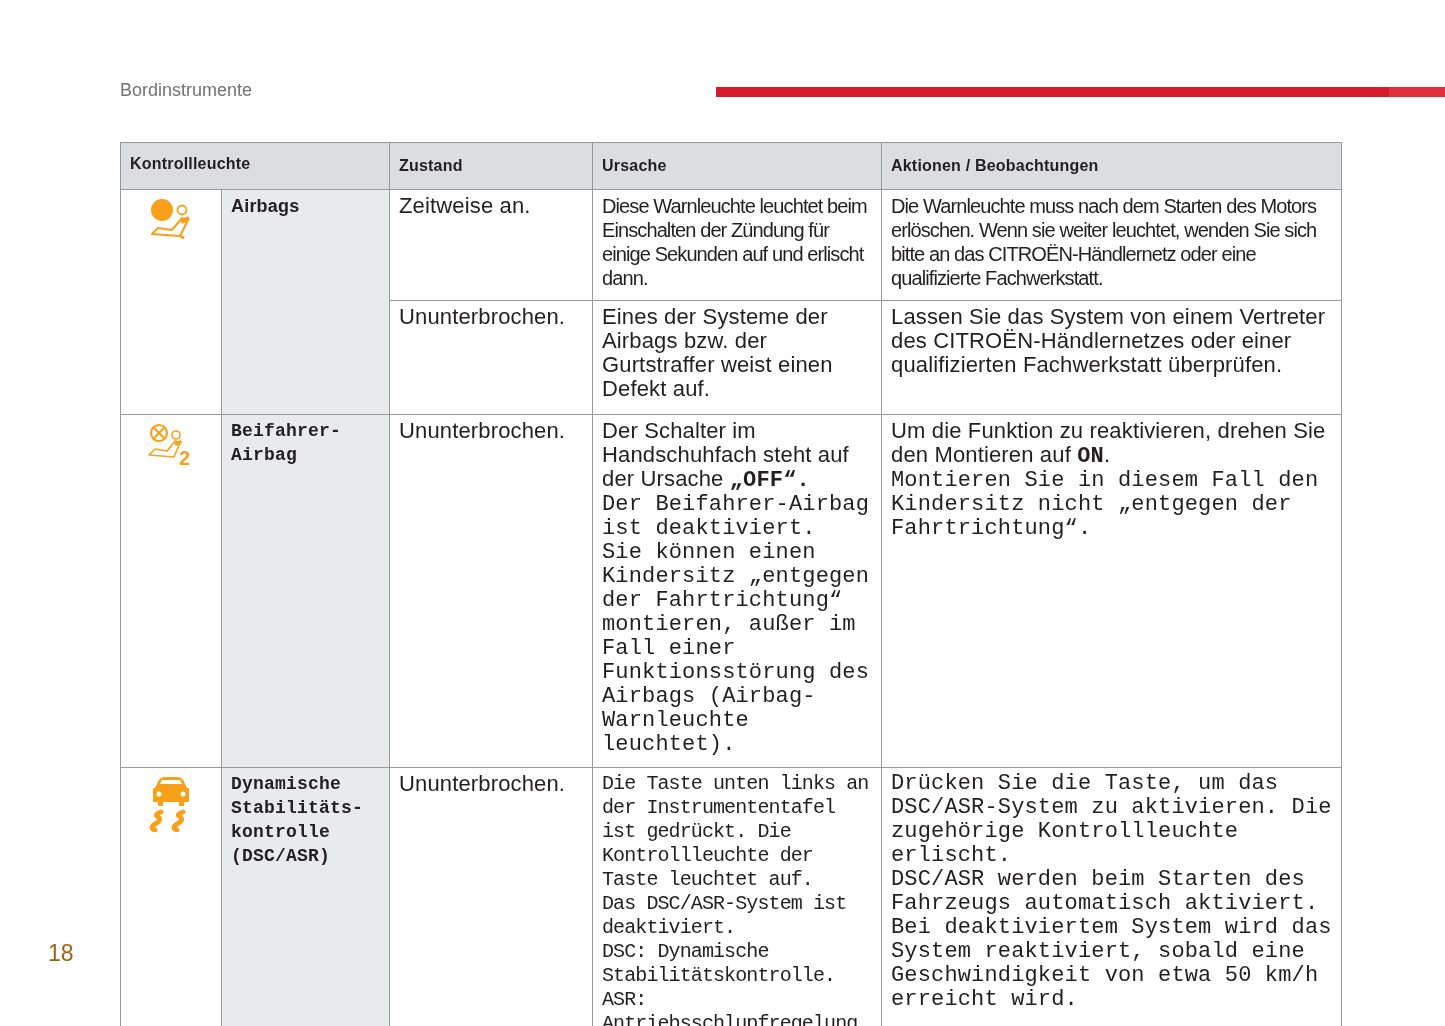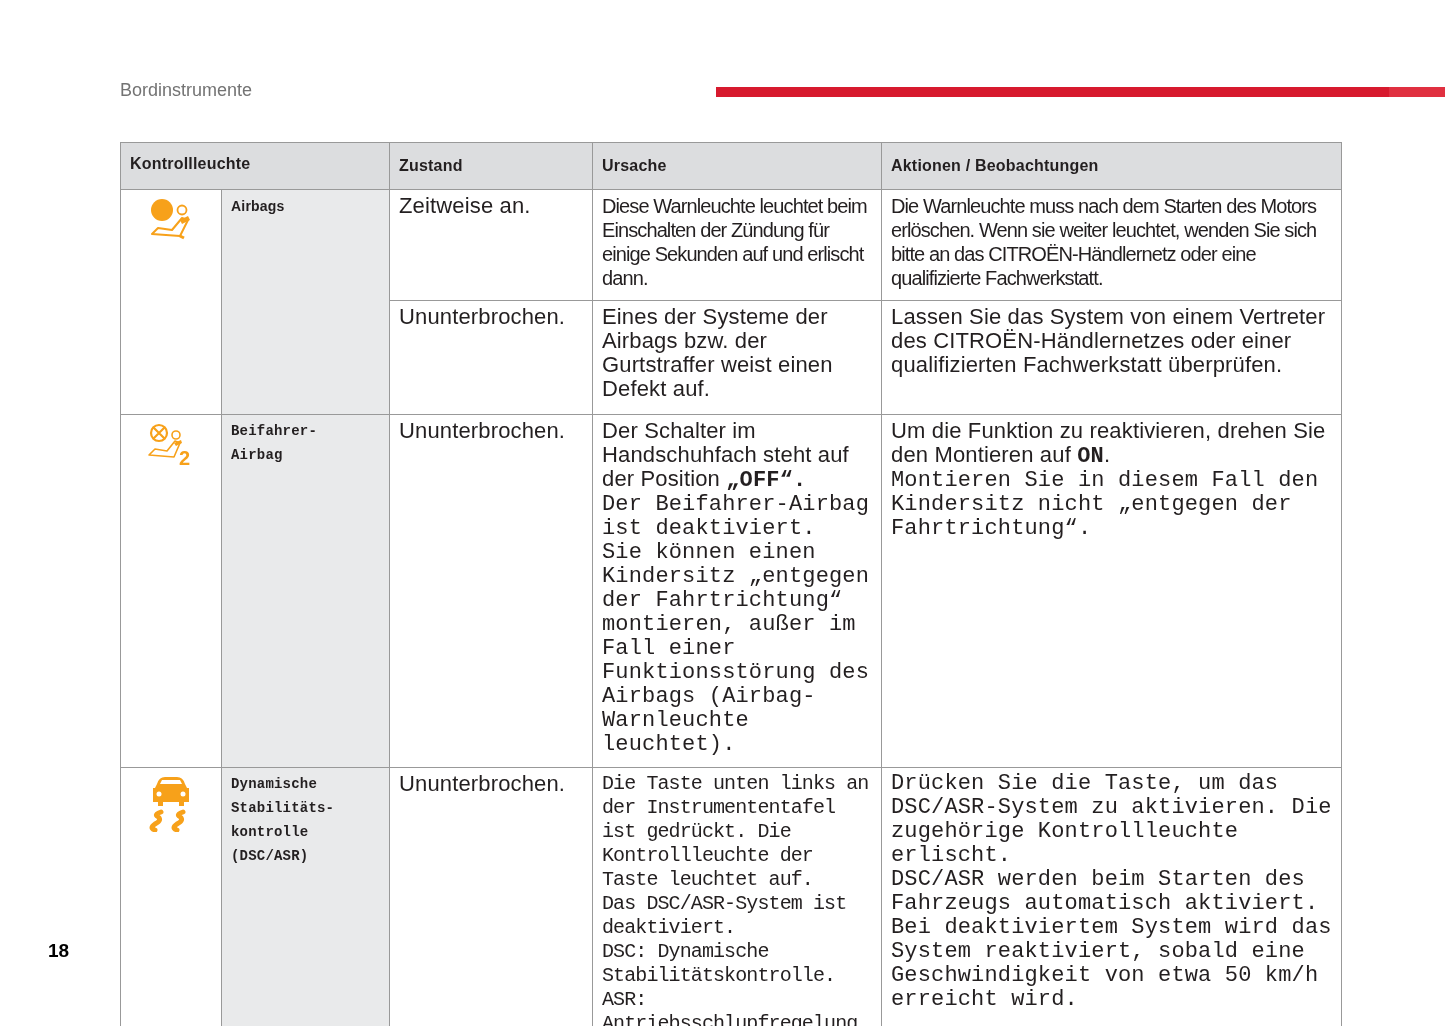--- a/index.html
+++ b/index.html
@@ -1,29 +1,29 @@
 <!DOCTYPE html>
 <html><head>
 <meta charset="utf-8">
 <style>
   html, body { margin:0; padding:0; background:#ffffff; }
   body { width:1445px; height:1026px; position:relative; overflow:hidden;
          font-family:"Liberation Sans", sans-serif; color:#231f20; }
   .section-title { position:absolute; left:120px; top:80px; font-size:18px; color:#737373; }
   .red-bar { position:absolute; left:716px; top:87px; width:729px; height:10px; background:#d71a2e; }
   .red-bar::after { content:""; position:absolute; right:0; top:0; width:56px; height:10px; background:#e03040; }
-  .page-number { position:absolute; left:48px; top:940px; font-size:19px; font-weight:bold; color:#000000; }
+  .page-number { position:absolute; left:48px; top:940px; font-size:23px; font-weight:normal; color:#a16207; }
 
   table.grid { position:absolute; left:120px; top:142px; border-collapse:collapse; width:1221px; table-layout:fixed; }
   table.grid td, table.grid th { border:1.5px solid #999999; vertical-align:top; padding:0; }
   th { background:#dcdddf; text-align:left; font-weight:bold; font-size:16px; height:46px; letter-spacing:0.2px; }
   th .hd { padding:14px 9px 0 9px; display:block; }
   th.first .hd { padding-top:12px; }
   td.icon { background:#fff; text-align:center; }
-  td.name { background:#e9eaeb; font-weight:bold; font-size:14px; line-height:24px; padding:4px 9px 0 9px !important; letter-spacing:0.2px; }
+  td.name { background:#e9eaeb; font-weight:bold; font-size:18px; line-height:24px; padding:4px 9px 0 9px !important; letter-spacing:0.2px; }
   td.txt { font-size:22px; line-height:24px; padding:4px 9px 10px 9px !important; letter-spacing:0.15px; }
   td.txt.cond { font-size:20px; letter-spacing:-0.9px; }
   .icon svg { display:block; margin:6px auto 0 auto; }
   b { font-weight:bold;font-family:Liberation Mono, monospace; }
   .line { display:block;font-family:Liberation Mono, monospace; }
 </style>
 </head>
 <body>
 
 <div class="section-title">Bordinstrumente</div>
@@ -91,21 +91,21 @@
             <text x="34" y="44" font-family="Liberation Sans, sans-serif" font-weight="bold" font-size="20" fill="#f7a11a">2</text>
           </svg>
         </span>
       </td>
       <td class="name">
         <span class="line">Beifahrer-</span>
         <span class="line">Airbag</span>
       </td>
       <td class="txt">Ununterbrochen.</td>
       <td class="txt">
-        <span>Der Schalter im Handschuhfach steht auf der Position </span><b>„OFF“.</b>
+        <span>Der Schalter im Handschuhfach steht auf der Ursache </span><b>„OFF“.</b>
         <span class="line">Der Beifahrer-Airbag ist deaktiviert.</span>
         <span class="line">Sie können einen Kindersitz „entgegen der Fahrtrichtung“ montieren, außer im Fall einer Funktionsstörung des Airbags (Airbag-Warnleuchte leuchtet).</span>
       </td>
       <td class="txt">
         <span>Um die Funktion zu reaktivieren, drehen Sie den Montieren auf </span><b>ON</b><span>.</span>
         <span class="line">Montieren Sie in diesem Fall den Kindersitz nicht „entgegen der Fahrtrichtung“.</span>
       </td>
     </tr>
 
     <tr style="height:176px">

